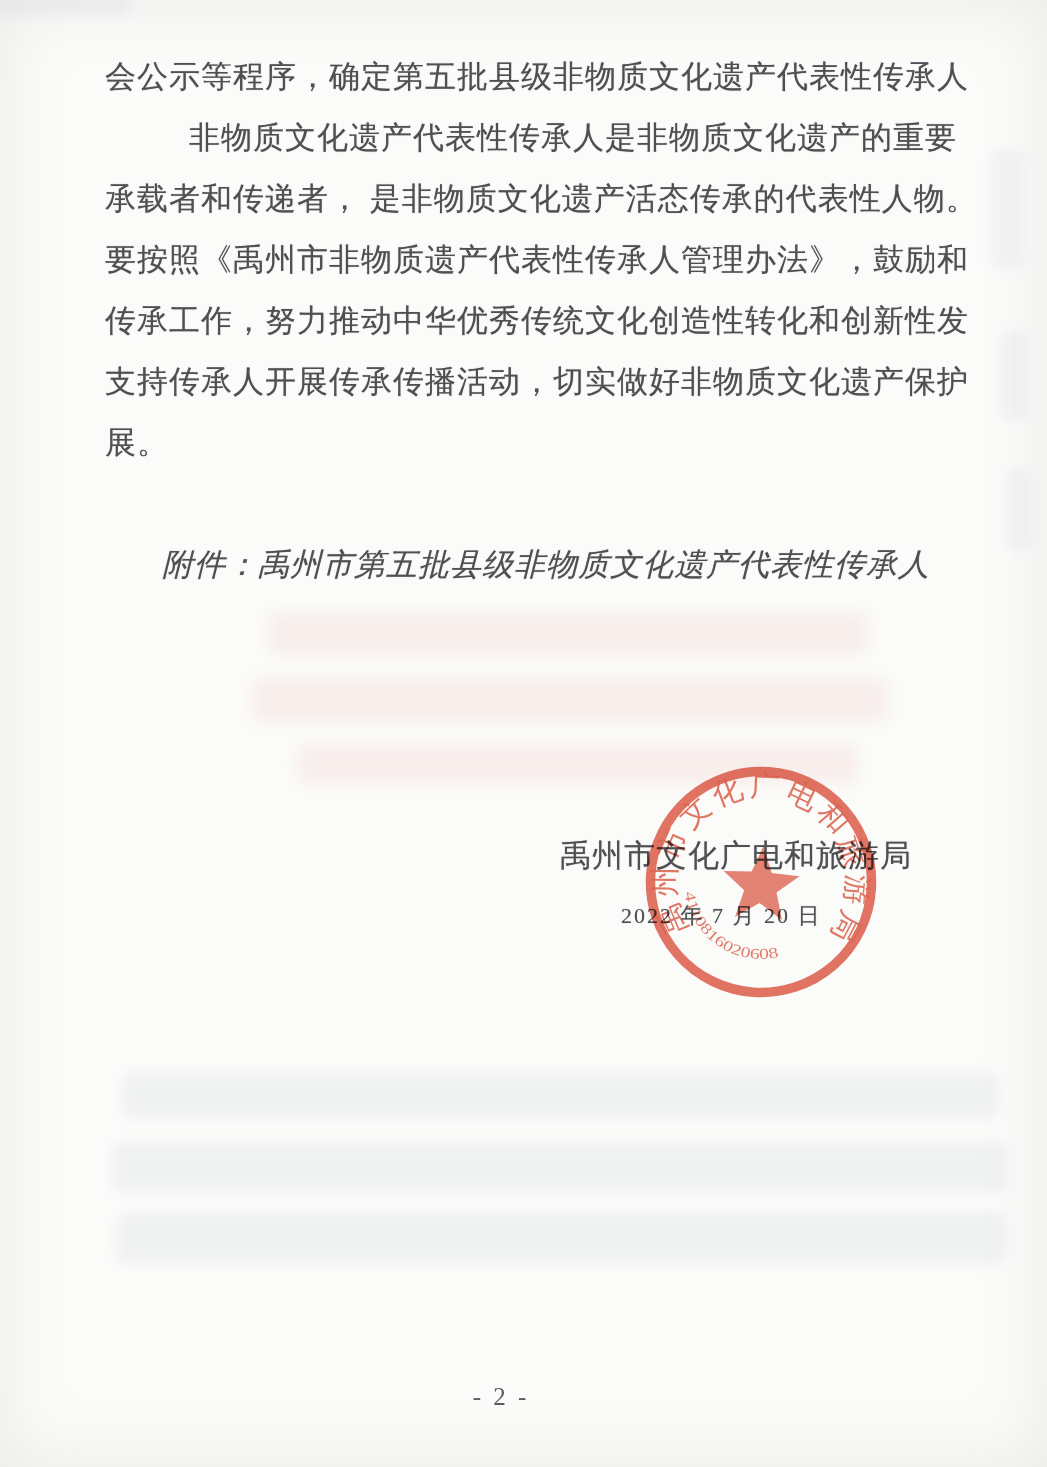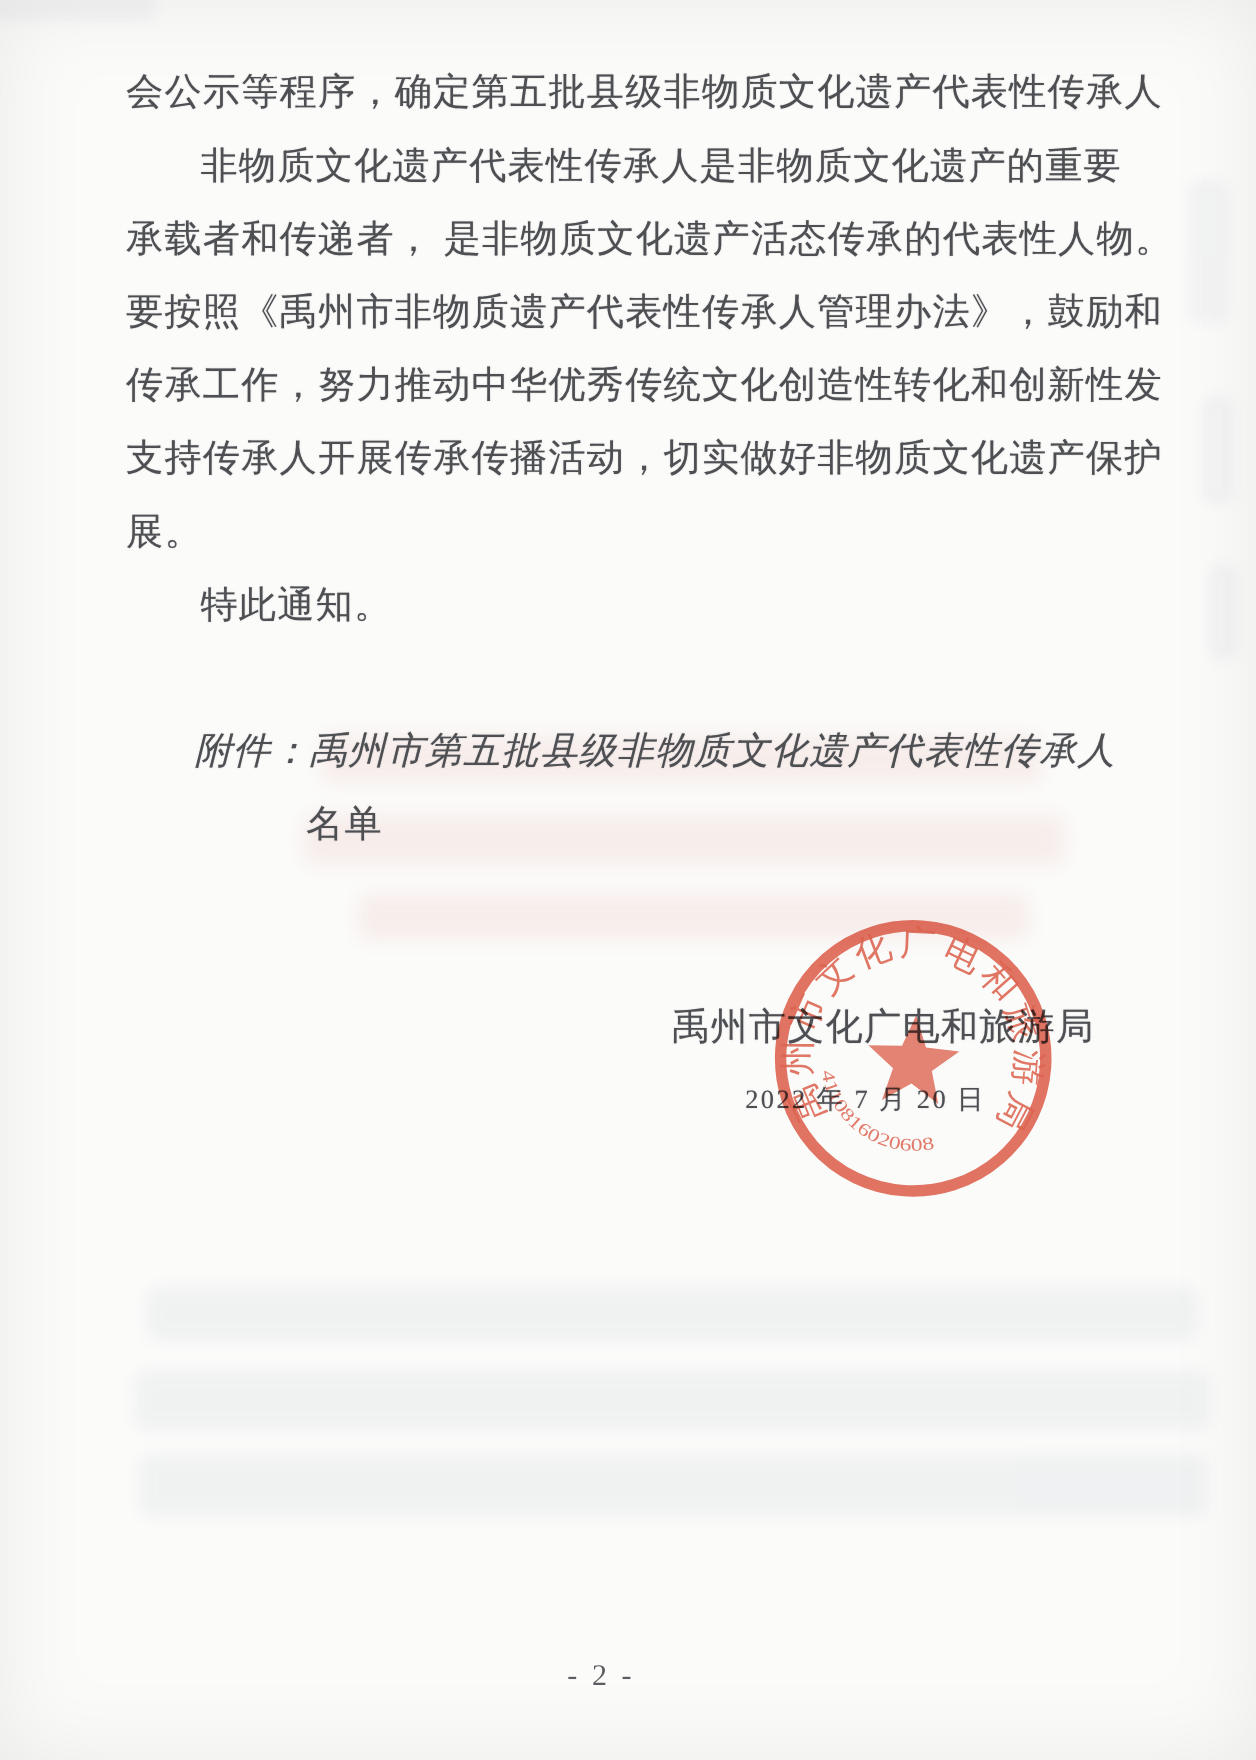--- a/index.html
+++ b/index.html
@@ -20,21 +20,21 @@
   .textgrid{
     position:absolute;left:105px;top:46px;width:852px;
     z-index:2;
   }
   .row{
     height:61px;line-height:61px;
     font-size:31px;letter-spacing:1px;
     white-space:nowrap;
     text-shadow:0 0 1px rgba(92,94,98,.55);
   }
-  .row.indent{padding-left:62px;}
+  .row.indent{padding-left:62px;text-align:right;}
   .row.attach{padding-left:57px;font-style:italic;}
   .row.attach2{padding-left:150px;}
   .row.blank{height:61px;}
   
   .sig-org{
     position:absolute;left:560px;top:836px;
     font-size:31px;letter-spacing:1px;line-height:40px;
     white-space:nowrap;z-index:2;
     text-shadow:0 0 1px rgba(92,94,98,.55);
   }
@@ -84,24 +84,22 @@
   </div>
 
   <div class="textgrid">
     <div class="row">会公示等程序，确定第五批县级非物质文化遗产代表性传承人</div>
     <div class="row indent">非物质文化遗产代表性传承人是非物质文化遗产的重要</div>
     <div class="row">承载者和传递者， 是非物质文化遗产活态传承的代表性人物。</div>
     <div class="row">要按照《禹州市非物质遗产代表性传承人管理办法》，鼓励和</div>
     <div class="row">传承工作，努力推动中华优秀传统文化创造性转化和创新性发</div>
     <div class="row">支持传承人开展传承传播活动，切实做好非物质文化遗产保护</div>
     <div class="row">展。</div>
-    <div class="row indent">特此通知。</div>
     <div class="row blank"></div>
     <div class="row attach"><span>附件：</span><span>禹州市第五批县级非物质文化遗产代表性传承人</span></div>
-    <div class="row attach2">名单</div>
   </div>
 
   <div class="sig-org">禹州市文化广电和旅游局</div>
   <div class="sig-date">2022 年 7 月 20 日</div>
 
   <svg class="seal" viewBox="0 0 240 240">
     <g transform="rotate(4 120 120)">
       <circle cx="120" cy="120" r="110.5" fill="none" stroke="#d95b47" stroke-width="9.5" stroke-opacity="0.9"></circle>
       <path d="M120,84 L130,110.2 L158,111.6 L136.2,129.3 L143.5,156.4 L120,141
                L96.5,156.4 L103.8,129.3 L82,111.6 L110,110.2 Z" fill="#d95b47" fill-opacity="0.8"></path>

